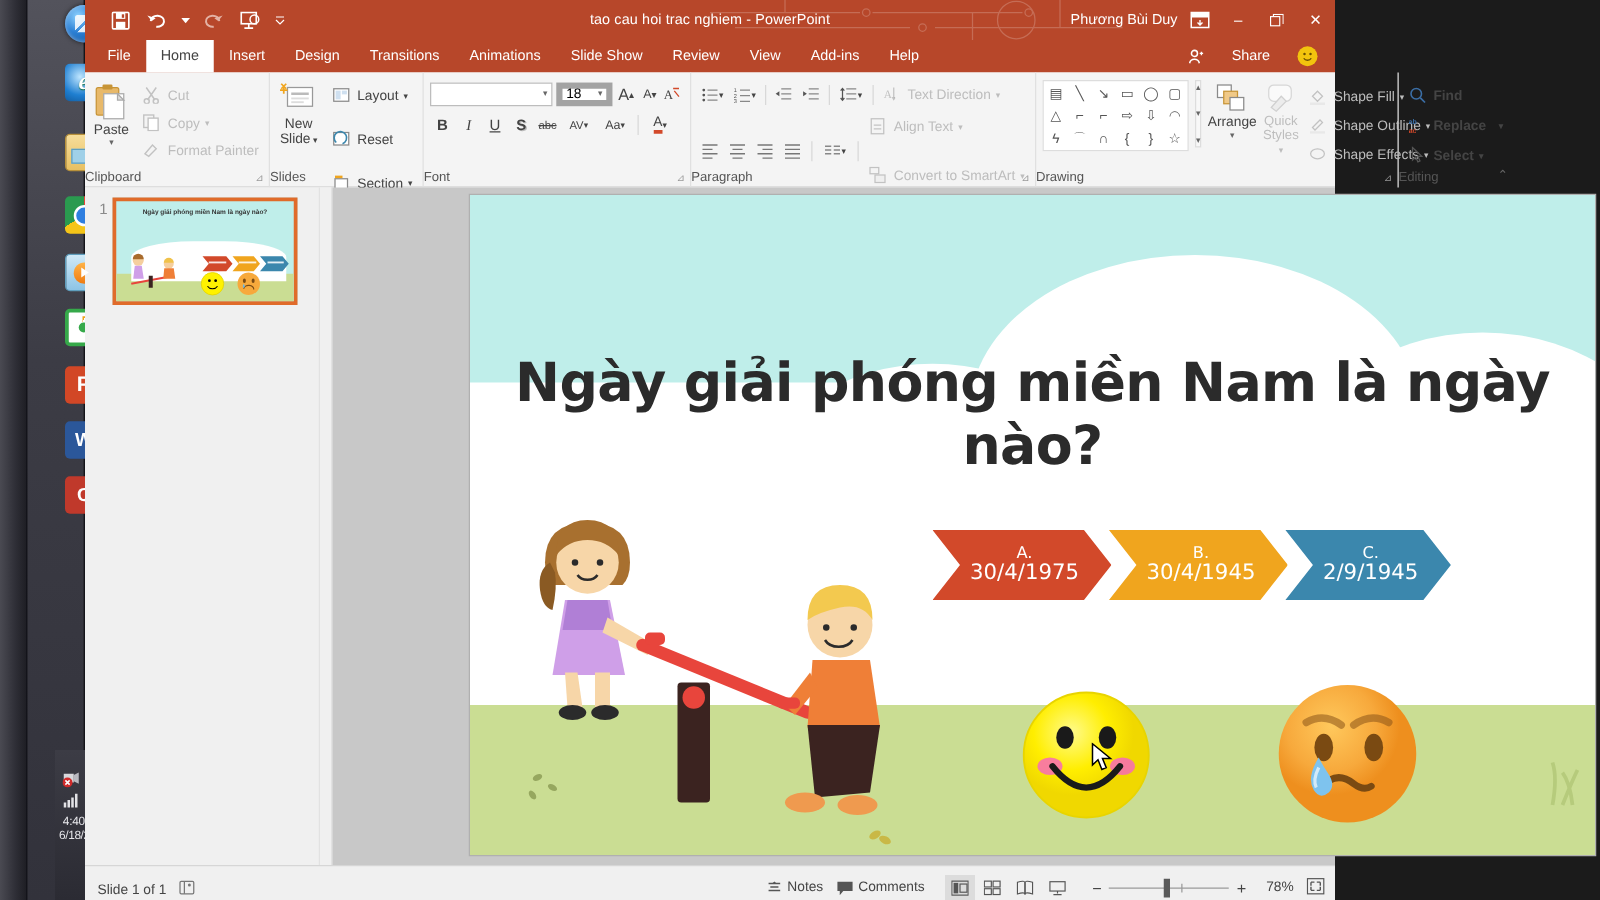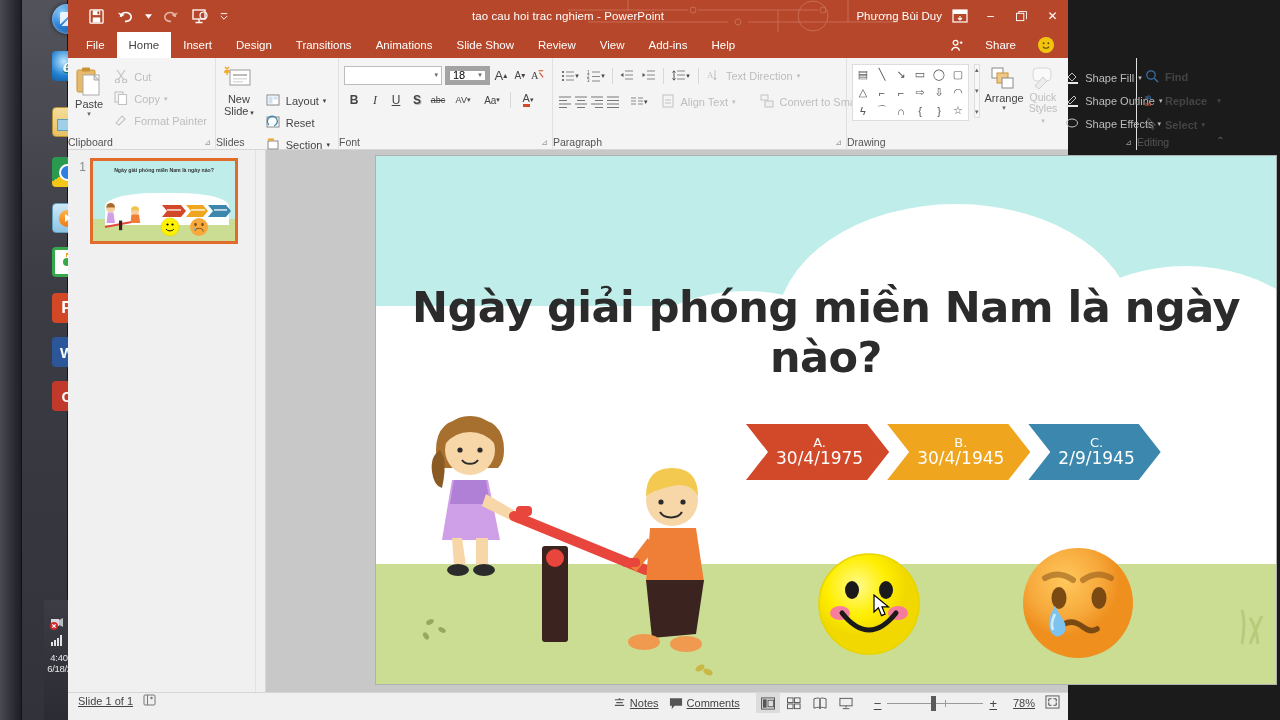--- a/index.html
+++ b/index.html
@@ -176,22 +176,22 @@
           clip-path: polygon(0 0, calc(100% - 22px) 0, 100% 50%, calc(100% - 22px) 100%, 0 100%, 22px 50%);
           cursor:pointer;}
   .chev .lbl { font-size:13px; }
   .chev .val { font-size:17px; }
 
   .emoji { position:absolute; border-radius:50%; }
   .seesaw { position:absolute; }
 
   
   .statusbar { position:absolute; left:0; right:0; bottom:0; height:28px; background:#f0f0f0;
-               border-top:1px solid #d6d6d6; display:flex; align-items:flex-start;
-               font-size:11px; color:#444;text-decoration:underline; }
+               border-top:1px solid #d6d6d6; display:flex; align-items:flex-end;
+               font-size:11px; color:#444; }
   .sb-left { display:flex; align-items:center; gap:10px; padding-left:10px;}
   .sb-right { margin-left:auto; display:flex; align-items:center; gap:10px; padding-right:8px;}
   .viewbtn { width:24px;height:20px; display:flex;align-items:center;justify-content:center;
              cursor:pointer; color:#555; font-size:12px;}
   .viewbtn.active { background:#dcdcdc; }
   .zoomslider { display:flex; align-items:center; gap:0px; }
   .zs-track { width:96px; height:1px; background:#9a9a9a; position:relative; }
   .zs-thumb { position:absolute; left:44px; top:-7px; width:5px; height:15px; background:#5a5a5a;}
   .zs-mid { position:absolute; left:58px; top:-3px; width:1px; height:7px; background:#9a9a9a;}
 </style>
@@ -428,21 +428,21 @@
               <rect x="9" y="8" width="14" height="2" fill="#bbb"></rect>
                 <rect x="9" y="12" width="14" height="1.5" fill="#ddd"></rect>
                 <rect x="9" y="15" width="10" height="1.5" fill="#ddd"></rect>
               <path d="M3 3 L3 9 M0 6 L6 6 M1 1 L5 5 M5 1 L1 5" stroke="#f0a51e" stroke-width="1.4"></path>
             </svg>
             <span style="font-size:11px;line-height:1.05;text-align:center">
               <span>New</span><br>
               <span>Slide</span><span style="font-size:7px"> ▾</span>
             </span>
           </div>
-          <div style="display:flex;flex-direction:column;gap:1px;padding-top:2px;margin-top:24px;">
+          <div style="display:flex;flex-direction:column;gap:14px;padding-top:2px;">
             <div class="rbtn en">
               <span class="icon16"><svg width="14" height="14" viewBox="0 0 14 14">
                     <rect x="1" y="2" width="12" height="10" fill="#fff" stroke="#8a8a8a"></rect>
                     <rect x="2.5" y="3.5" width="4" height="7" fill="#cfe0f0"></rect>
                     <rect x="7.5" y="3.5" width="4" height="3" fill="#cfe0f0"></rect>
                   </svg></span>
               <span>Layout</span>
               <span style="font-size:7px">▾</span>
             </div>
             <div class="rbtn en">
@@ -597,21 +597,21 @@
               </svg>
             </div>
           <div style="width:1px;height:16px;background:#d8d8d8;margin:0 3px"></div>
           <div class="fbtn" style="width:26px">
               <svg width="14" height="14" viewBox="0 0 14 14">
                 <path d="M1 3h5M1 6h5M1 9h5M8 3h5M8 6h5M8 9h5" stroke="#888" stroke-width="1.1"></path>
               </svg>
               <span style="font-size:7px">▾</span>
             </div>
           <div style="width:1px;height:16px;background:#d8d8d8;margin:0 3px"></div>
-          <div style="display:flex;gap:18px;">
+          <div style="display:flex;flex-direction:column;gap:18px;">
             <div class="rbtn dis">
               <span class="icon16"><svg width="14" height="14" viewBox="0 0 14 14">
                     <rect x="2" y="1" width="10" height="12" fill="none" stroke="#c2c2c2"></rect>
                     <path d="M4 6h6M4 9h6" stroke="#c2c2c2"></path>
                   </svg></span>
               <span>Align Text</span>
                 <span style="font-size:7px">▾</span>
             </div>
             <div class="rbtn dis">
               <span class="icon16"><svg width="14" height="14" viewBox="0 0 14 14">

